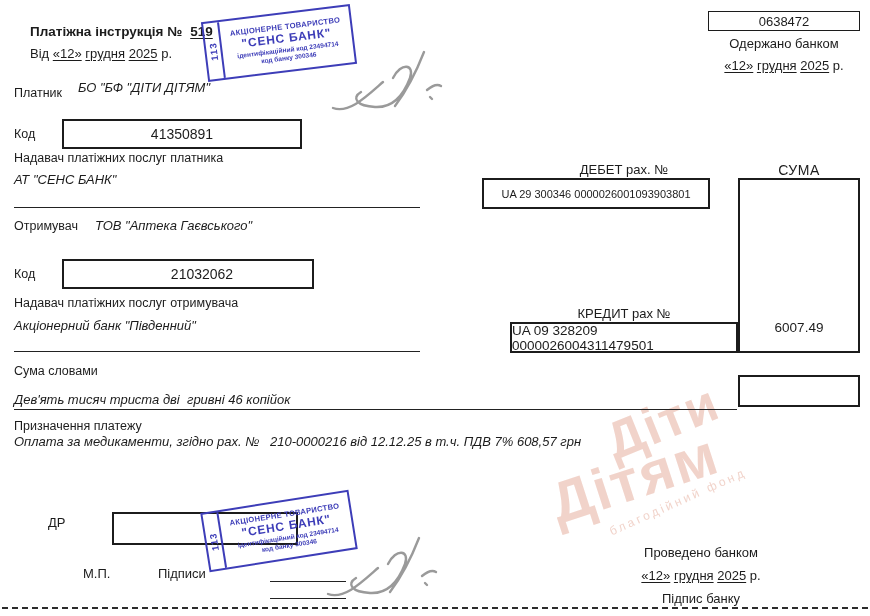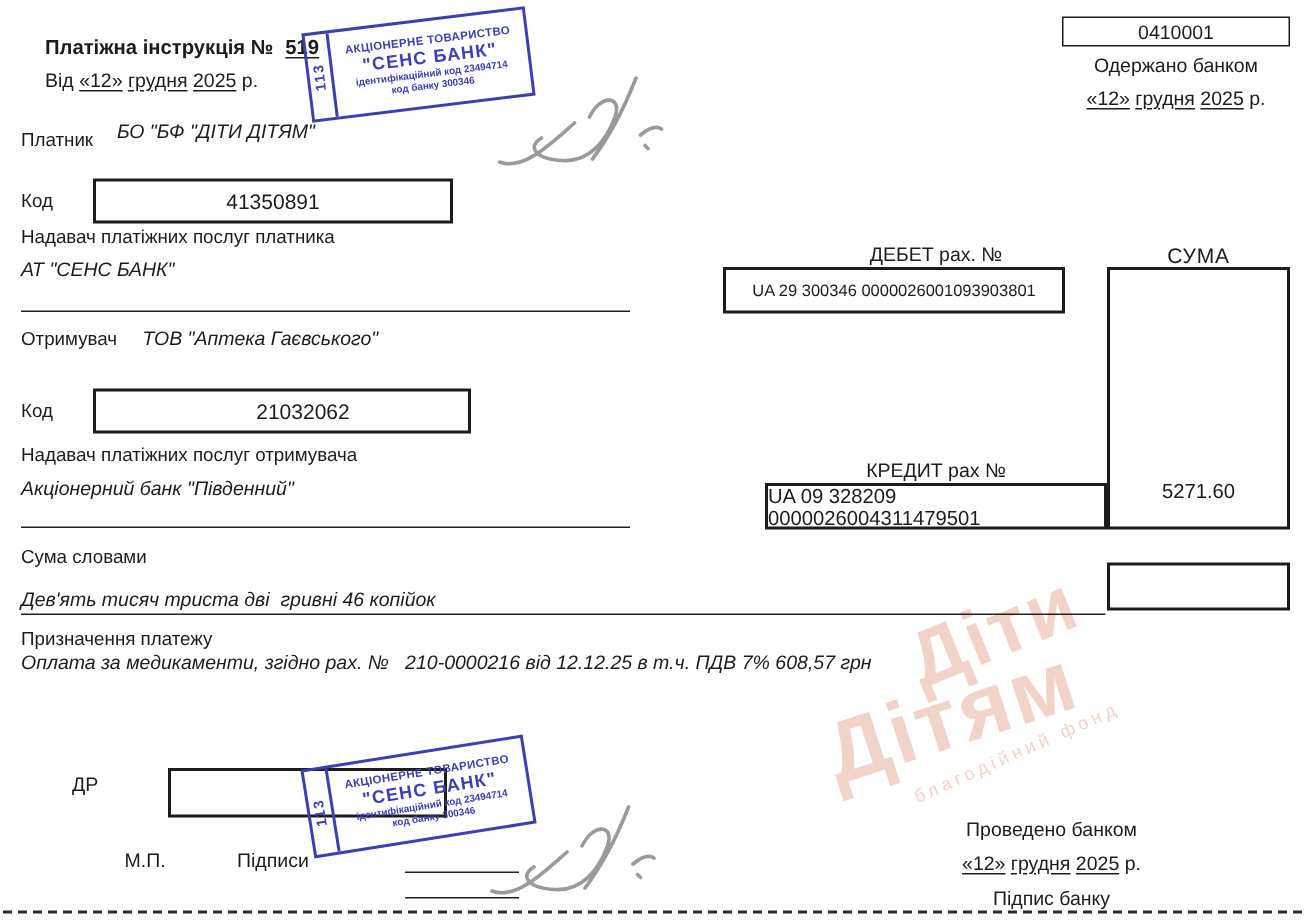--- a/index.html
+++ b/index.html
@@ -113,21 +113,21 @@
   </div>
   <div id="date-top">
     <span>Від</span>
     <span class="u">«12»</span>
     <span class="u">грудня</span>
     <span class="u">2025</span>
     <span>р.</span>
   </div>
 
   <div id="recv-box" class="box">
-    <span>0410001</span>
+    <span>0638472</span>
   </div>
   <div id="recv-label">Одержано банком</div>
   <div id="recv-date">
     <span class="u">«12»</span>
     <span class="u">грудня</span>
     <span class="u">2025</span>
     <span>р.</span>
   </div>
 
   <div id="payer-label" class="lbl">Платник</div>
@@ -149,21 +149,21 @@
   <div id="prov2-label" class="lbl">Надавач платіжних послуг отримувача</div>
   <div id="prov2-name" class="val">Акціонерний банк "Південний"</div>
   <div id="hr2" class="hline"></div>
 
   <div id="debit-label">ДЕБЕТ рах. №</div>
   <div id="debit-box" class="box">
     <span>UA 29 300346 0000026001093903801</span>
   </div>
   <div id="suma-label">СУМА</div>
   <div id="suma-box" class="box">
-    <span id="suma-value">5271.60</span>
+    <span id="suma-value">6007.49</span>
   </div>
   <div id="credit-label">КРЕДИТ рах №</div>
   <div id="credit-box" class="box">
     <span>UA 09 328209 0000026004311479501</span>
   </div>
   <div id="empty-box" class="box"></div>
 
   <div id="sumwords-label" class="lbl">Сума словами</div>
   <div id="sumwords-value" class="val">Дев'ять тисяч триста дві  гривні 46 копійок</div>
   <div id="sumwords-line" class="hline"></div>

